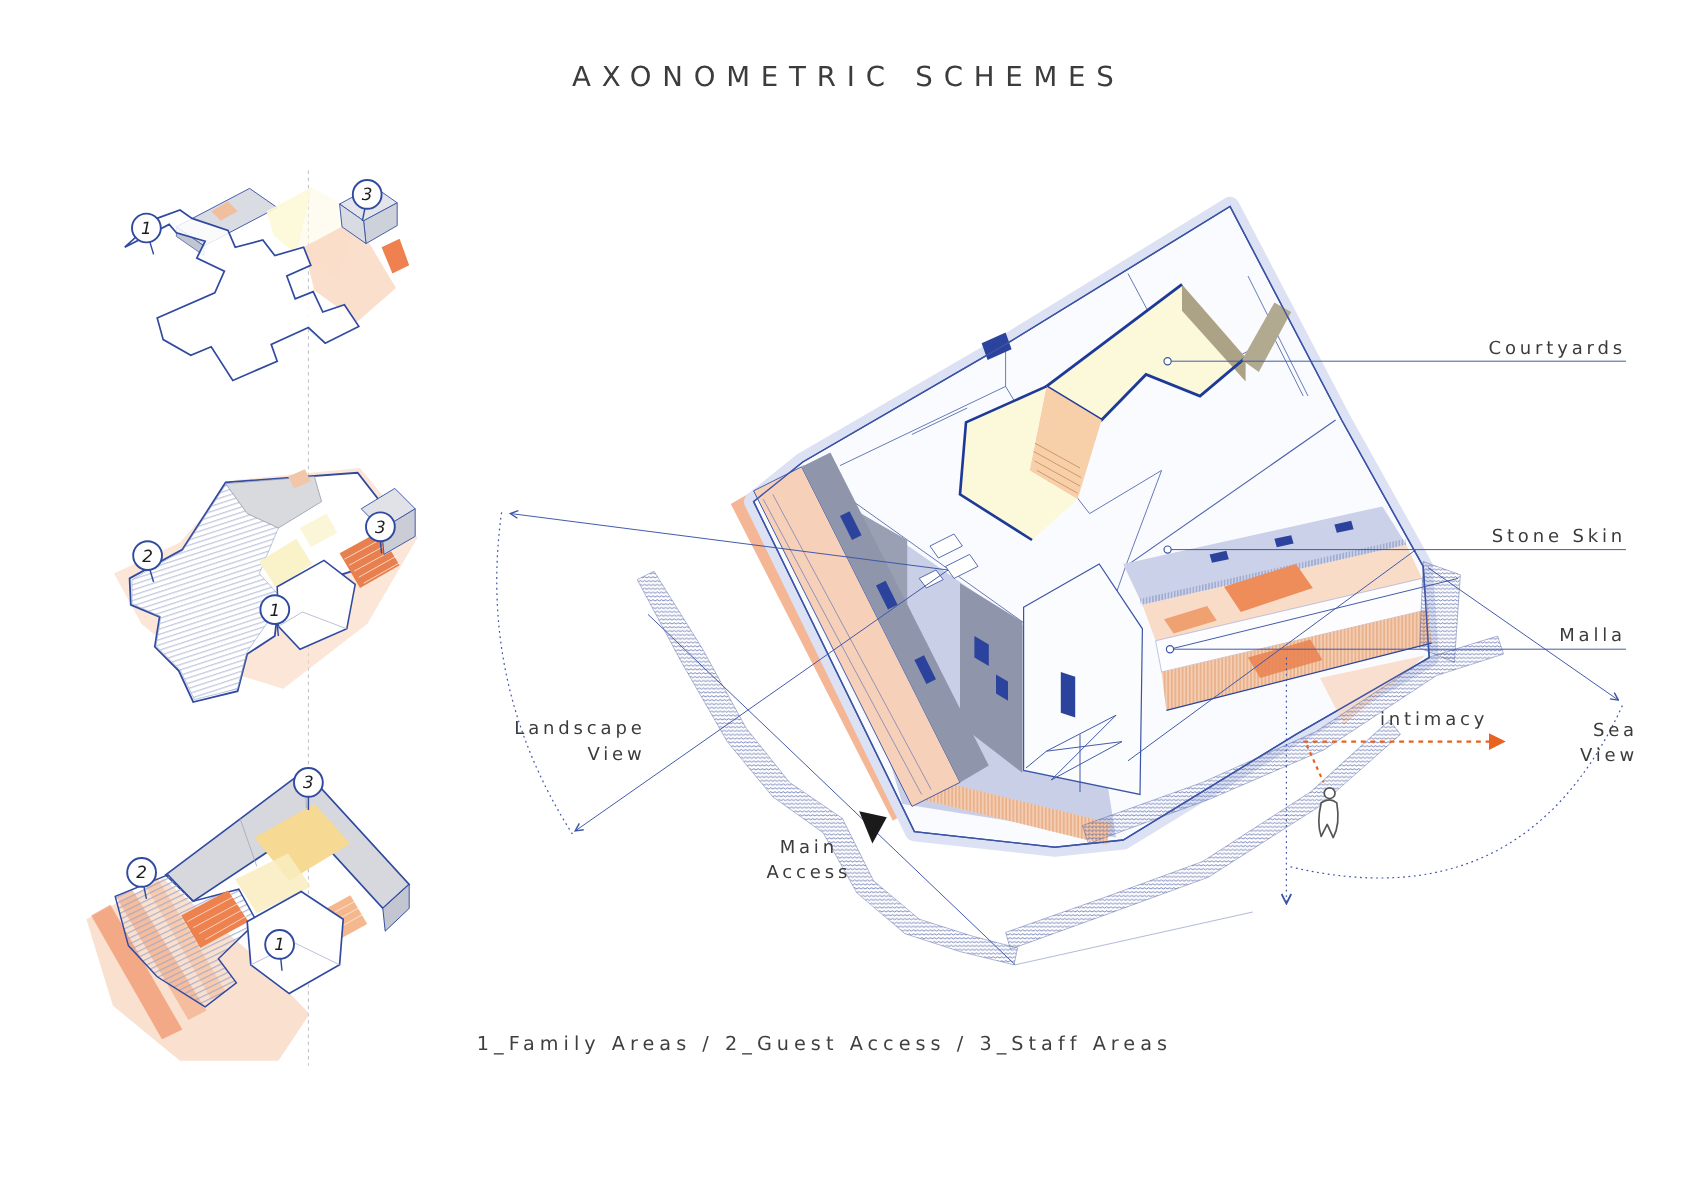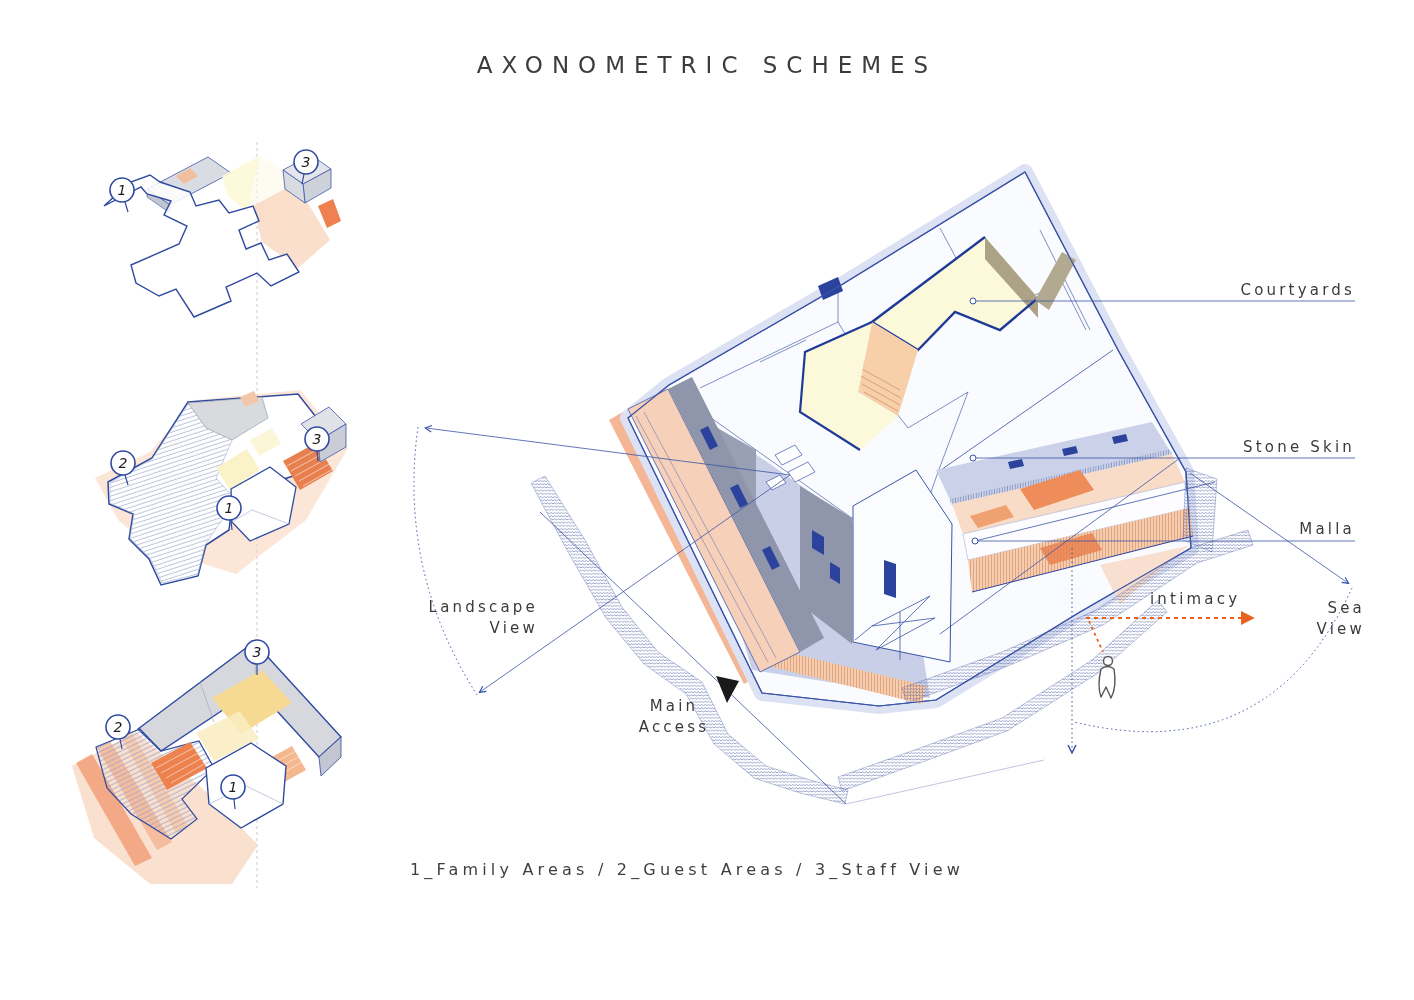--- a/index.html
+++ b/index.html
@@ -285,14 +285,14 @@
         <line x1="1089" y1="621" x2="1103" y2="652" stroke="#e8631f" stroke-width="1.8" stroke-dasharray="3 3.5"></line>
         <text class="lbl" x="1150" y="604">intimacy</text>
         <g stroke="#555555" stroke-width="1.4" fill="#ffffff">
           <circle cx="1108" cy="661" r="4.5"></circle>
           <path d="M1101,669 Q1097,686 1101,697 L1106,687 L1111,698 Q1117,687 1114,669 Q1108,664 1101,669 Z" stroke-linejoin="round"></path>
         </g>
       </g>
     </g>
   </svg>
 
-  <div class="caption">1_Family Areas / 2_Guest Areas / 3_Staff View</div>
+  <div class="caption">1_Family Areas / 2_Guest Access / 3_Staff Areas</div>
 </div>
 
 </body></html>

